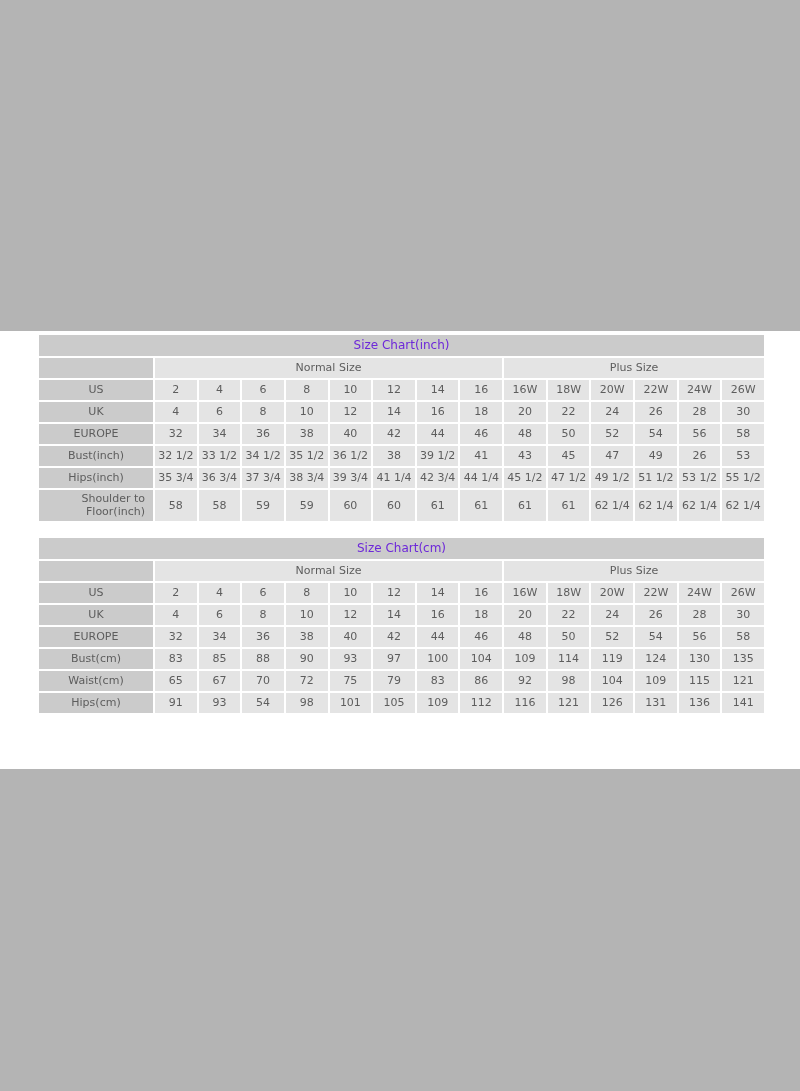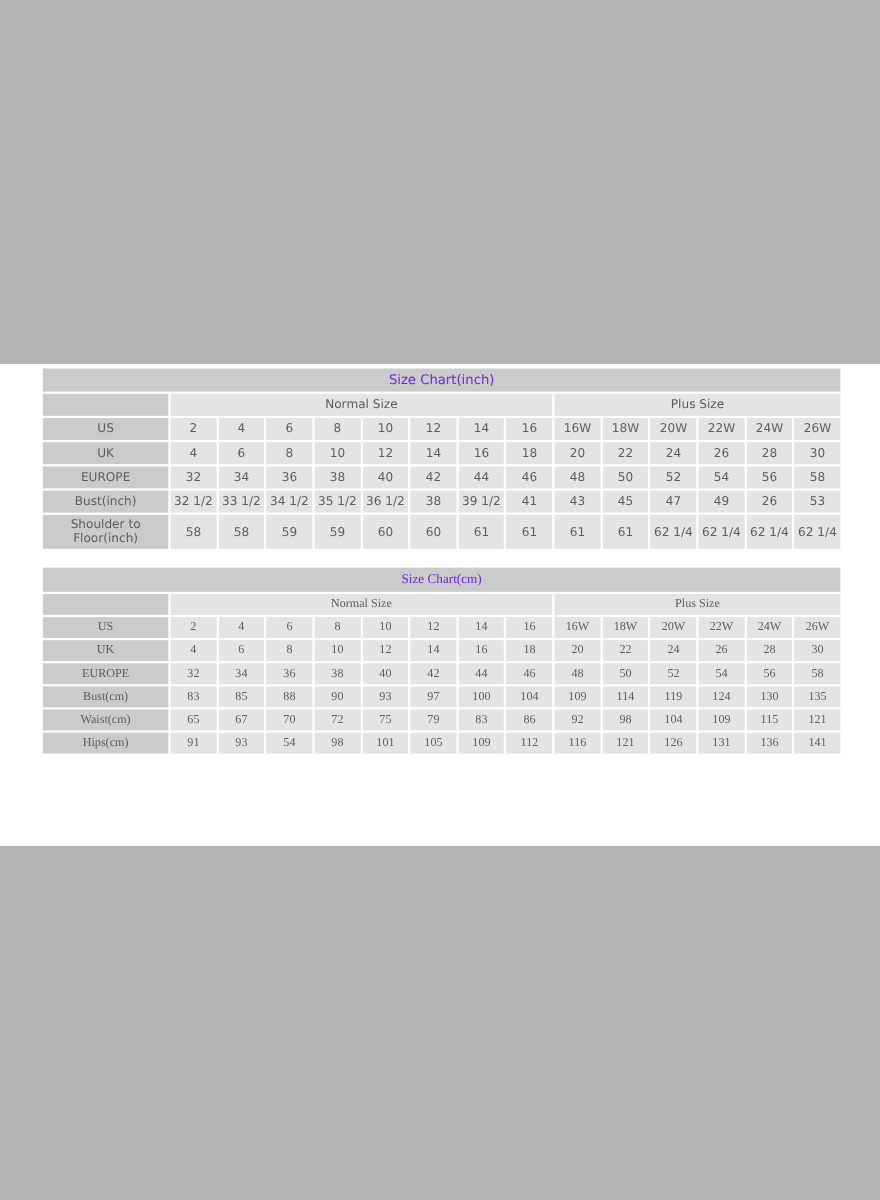--- a/index.html
+++ b/index.html
@@ -18,21 +18,21 @@
     position: absolute;
     top: 331px;
     left: 0;
     width: 800px;
     height: 438px;
     background: #ffffff;
     box-sizing: border-box;
     padding: 2px 34px 0 37px;
   }
   .tablewrap { width: 729px; }
-  .tablewrap.gap { margin-top: 13px; font-family: Liberation Serif, serif; }
+  .tablewrap.gap { margin-top: 13px; }
   table {
     table-layout: fixed;
     width: 729px;
     border-collapse: separate;
     border-spacing: 2px;
     background: #ffffff;
   }
   col.c-label { width: 114px; }
   td {
     font-size: 11px;
@@ -45,21 +45,21 @@
   td.title-cell {
     background: #cbcbcb;
     color: #6d28d9;
     font-size: 12px;
     padding: 3px 0 4px;
   }
   td.hdr { background: #cbcbcb; }
   td.cell { background: #e4e4e4; }
   td.lbl { white-space: nowrap; margin-top: 44px; }
   td.lbl.long { font-size: 10px; letter-spacing: -0.3px; }
-  td.lbl.wrap { white-space: normal; font-size: 11px; letter-spacing: 0; padding: 2px 8px 3px; }
+  td.lbl.wrap { white-space: normal; font-size: 11px; letter-spacing: 0; padding: 2px 8px 3px; text-align: right; }
 </style>
 </head>
 <body>
 
 <div class="band">
   <div class="tablewrap">
       <table>
         <colgroup>
           <col class="c-label">
           <col>
@@ -148,20 +148,37 @@
             <td class="cell">39 1/2</td>
             <td class="cell">41</td>
             <td class="cell">43</td>
             <td class="cell">45</td>
             <td class="cell">47</td>
             <td class="cell">49</td>
             <td class="cell">26</td>
             <td class="cell">53</td>
           </tr>
           <tr>
+            <td class="hdr lbl">Hips(inch)</td>
+            <td class="cell">35 3/4</td>
+            <td class="cell">36 3/4</td>
+            <td class="cell">37 3/4</td>
+            <td class="cell">38 3/4</td>
+            <td class="cell">39 3/4</td>
+            <td class="cell">41 1/4</td>
+            <td class="cell">42 3/4</td>
+            <td class="cell">44 1/4</td>
+            <td class="cell">45 1/2</td>
+            <td class="cell">47 1/2</td>
+            <td class="cell">49 1/2</td>
+            <td class="cell">51 1/2</td>
+            <td class="cell">53 1/2</td>
+            <td class="cell">55 1/2</td>
+          </tr>
+          <tr>
             <td class="hdr lbl wrap">Shoulder to Floor(inch)</td>
             <td class="cell">58</td>
             <td class="cell">58</td>
             <td class="cell">59</td>
             <td class="cell">59</td>
             <td class="cell">60</td>
             <td class="cell">60</td>
             <td class="cell">61</td>
             <td class="cell">61</td>
             <td class="cell">61</td>

